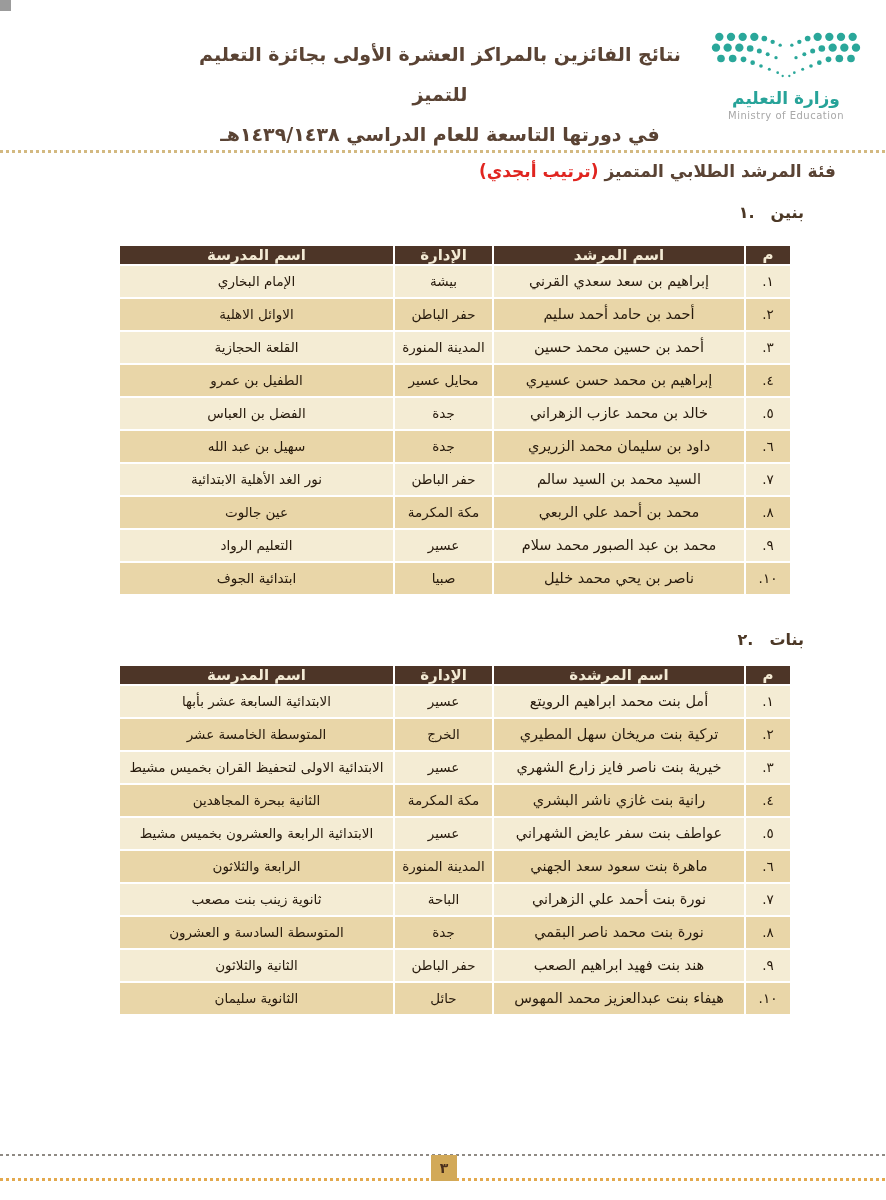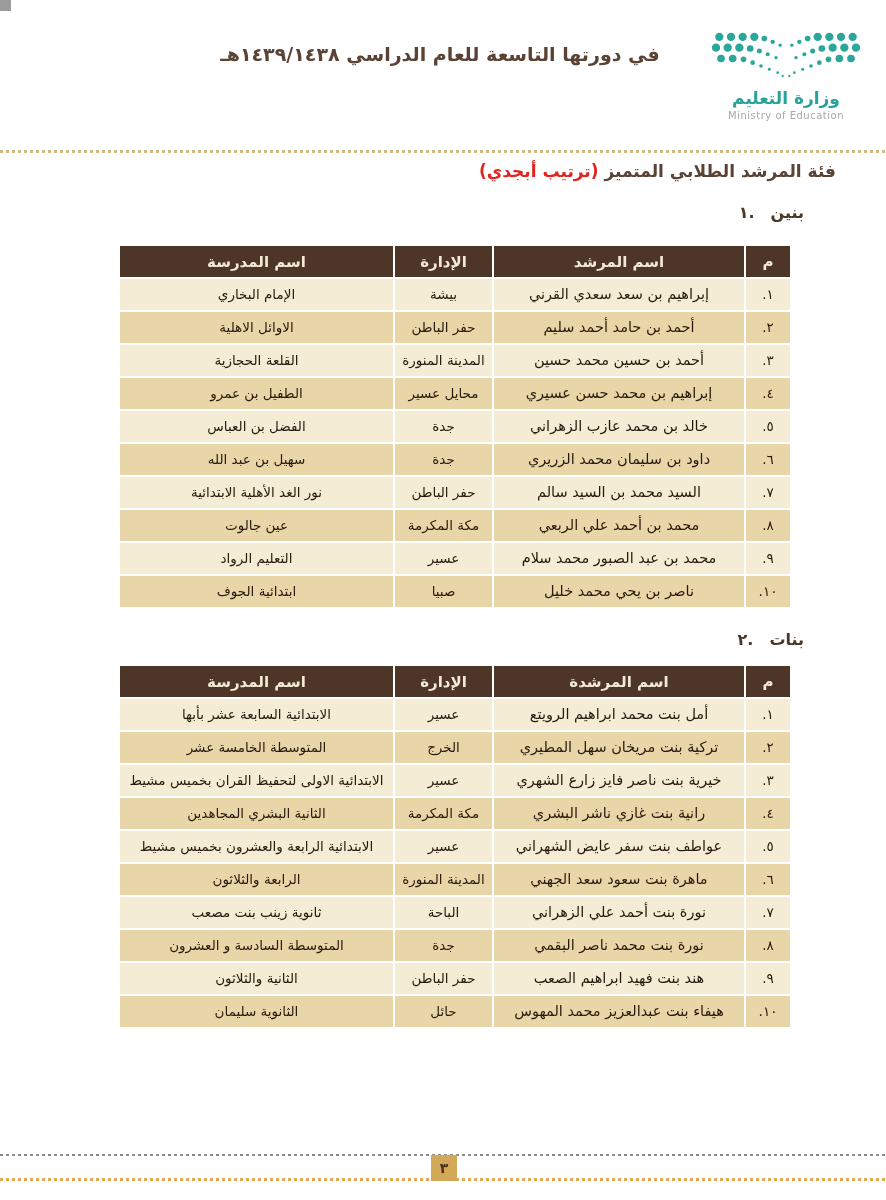--- a/index.html
+++ b/index.html
@@ -35,21 +35,21 @@
   .list-heading { position:absolute; right:82px; direction:ltr; display:flex; gap:16px;
                   font-size:16px; font-weight:bold; color:#4c3826; }
   .list-heading.boys { top:203px; }
   .list-heading.girls { top:630px; }
 
   
   table.winners { position:absolute; left:118px; width:674px; border-collapse:separate;
                   border-spacing:2px; table-layout:fixed; direction:rtl; }
   table.winners.boys { top:244px; }
   table.winners.girls { top:664px; }
-  .winners th { background:#4d3527; color:#f3ead4; height:31px; font-size:15px;
+  .winners th { background:#4d3527; color:#f3ead4; height:18px; font-size:15px;
                 font-weight:bold; text-align:center; }
   .winners td { height:31px; font-size:14.5px; color:#271a0c; text-align:center;
                 padding:0 5px; line-height:1.15; }
   .winners tbody tr:nth-child(odd) td { background:#f4ecd4; }
   .winners tbody tr:nth-child(even) td { background:#e9d6a8; }
   .winners td.col-num { font-size:13.5px; }
   .winners td.col-admin { font-size:13.5px; }
   .winners td.col-school { font-size:13.5px; }
 
   
@@ -63,20 +63,21 @@
 </style>
 </head>
 <body>
 
 <div class="page">
 
   <div class="scan-artifact"></div>
 
 
   <div class="page-title">
+    <div>نتائج الفائزين بالمراكز العشرة الأولى بجائزة التعليم للتميز</div>
     <div>في دورتها التاسعة للعام الدراسي ١٤٣٩/١٤٣٨هـ</div>
   </div>
 
   <div class="moe-logo">
     <svg width="150" height="56" viewBox="0 0 180 62">
       <g fill="#2aa79a">
 
         <circle cx="10" cy="8" r="5"></circle>
           <circle cx="24" cy="8" r="5"></circle>
           <circle cx="38" cy="8" r="5"></circle>
@@ -255,21 +256,21 @@
         <tr>
           <td class="col-num">٣.</td>
           <td class="col-name">خيرية بنت ناصر فايز زارع الشهري</td>
           <td class="col-admin">عسير</td>
           <td class="col-school">الابتدائية الاولى لتحفيظ القران بخميس مشيط</td>
         </tr>
         <tr>
           <td class="col-num">٤.</td>
           <td class="col-name">رانية بنت غازي ناشر البشري</td>
           <td class="col-admin">مكة المكرمة</td>
-          <td class="col-school">الثانية البشري المجاهدين</td>
+          <td class="col-school">الثانية ببحرة المجاهدين</td>
         </tr>
         <tr>
           <td class="col-num">٥.</td>
           <td class="col-name">عواطف بنت سفر عايض الشهراني</td>
           <td class="col-admin">عسير</td>
           <td class="col-school">الابتدائية الرابعة والعشرون بخميس مشيط</td>
         </tr>
         <tr>
           <td class="col-num">٦.</td>
           <td class="col-name">ماهرة بنت سعود سعد الجهني</td>

